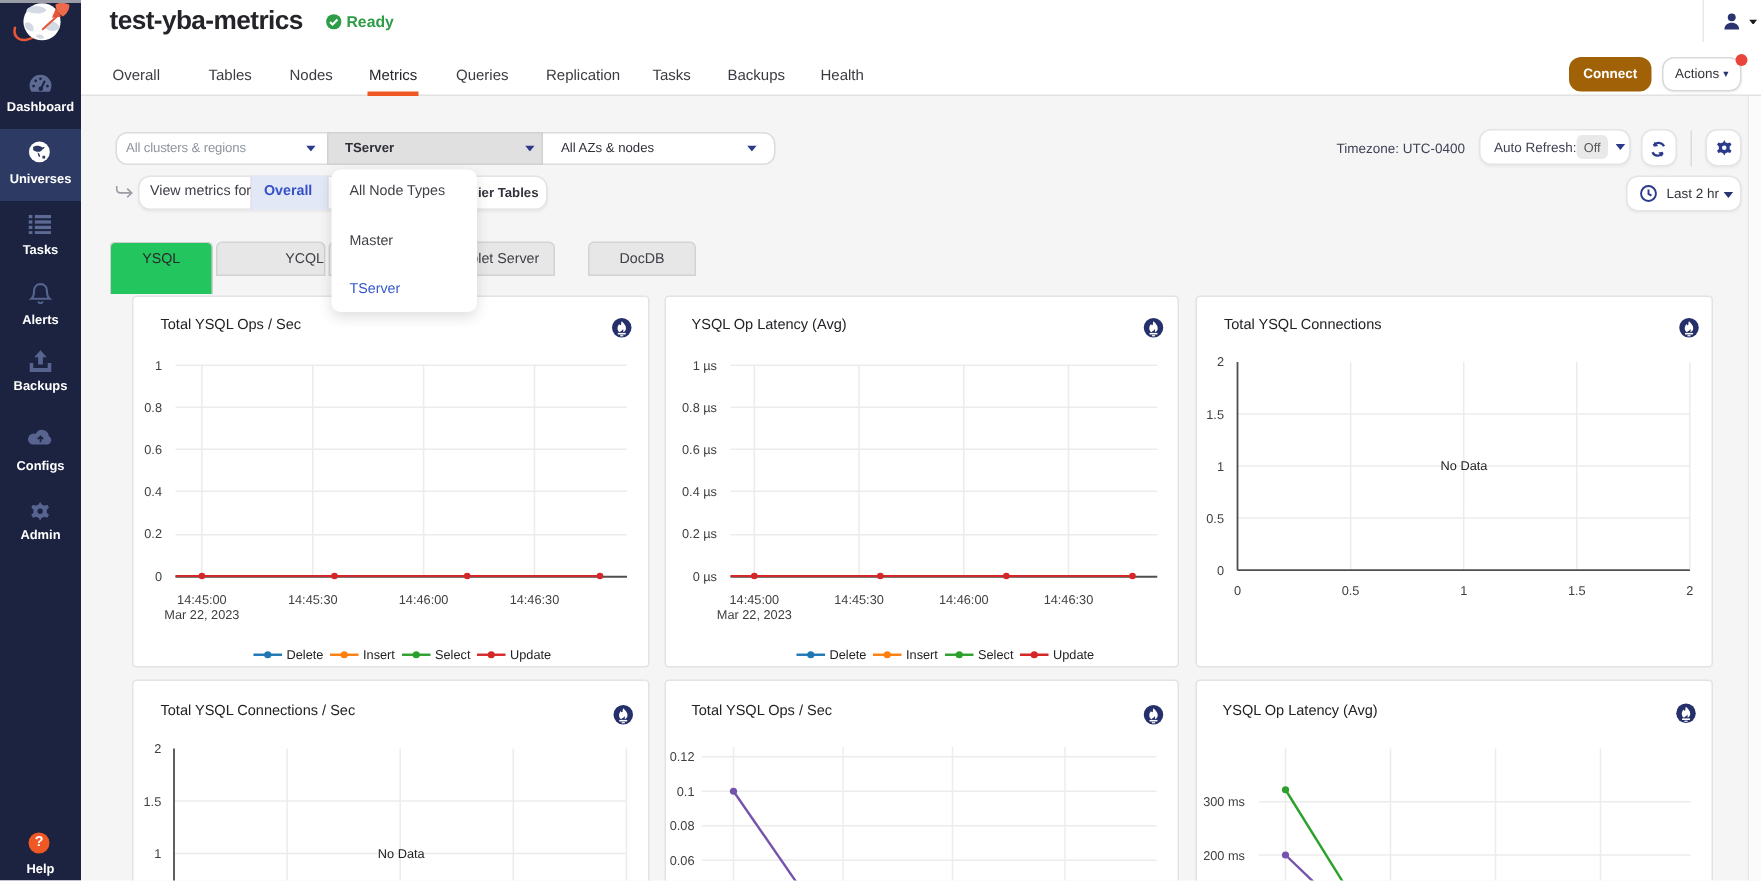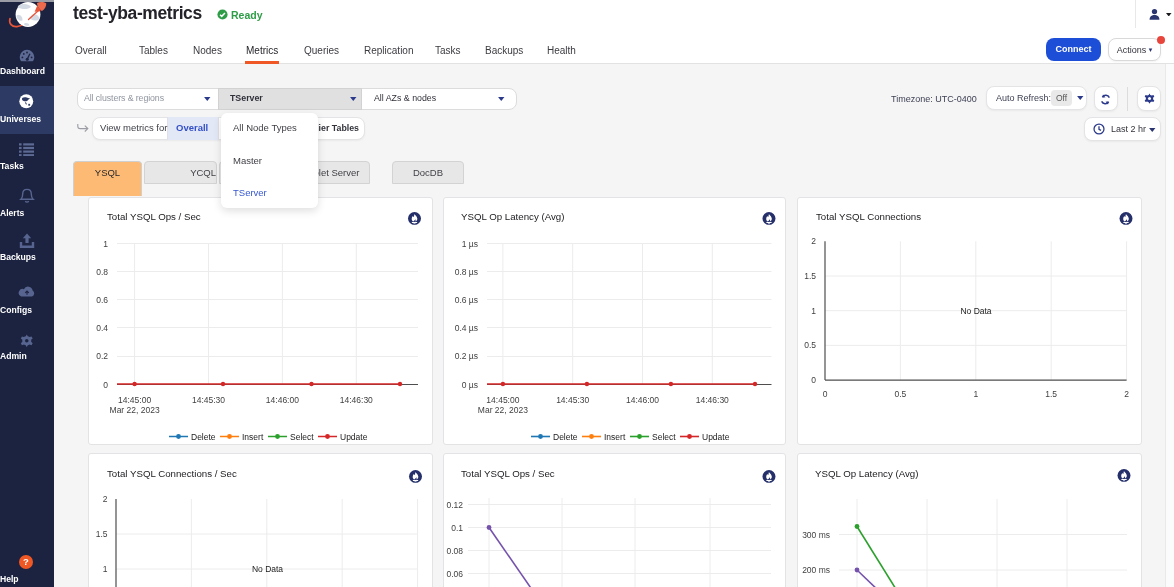--- a/index.html
+++ b/index.html
@@ -2,21 +2,21 @@
 <html><head>
 <meta charset="utf-8">
 <style>
 * { box-sizing: border-box; margin:0; padding:0; }
 html,body { width:1174px; height:587px; overflow:hidden; }
 body { font-family:"Liberation Sans",sans-serif; background:#fff; position:relative; }
 .abs { position:absolute; }
 #header { left:54px; top:0; width:1120px; height:64px; background:#fff; border-bottom:1px solid #e2e2e2; }
 #content { left:54px; top:64px; width:1120px; height:523px; background:#f5f5f6; }
 #sidebar { left:0; top:0; width:54px; height:587px; background:#1c2340; }
-.sblabel { position:absolute; left:0; width:54px; text-align:left; font-size:8.6px; font-weight:700; color:#fff; }
+.sblabel { position:absolute; left:0; width:54px; text-align:center; font-size:8.6px; font-weight:700; color:#fff; }
 #title { left:73px; top:3px; font-size:17.5px; font-weight:700; color:#232329; letter-spacing:-0.4px; }
 .navtab { position:absolute; top:45px; font-size:10px; color:#3b3b42; }
 .btn { position:absolute; border-radius:8px; font-size:9px; }
 .wbox { position:absolute; background:#fff; border:1px solid #e4e4e6; border-radius:8px; box-shadow:0 1px 2px rgba(0,0,0,0.05); }
 .panel { position:absolute; background:#fff; border:1px solid #e3e3e5; border-radius:3px; overflow:hidden; }
 .ytab { position:absolute; top:161px; height:23px; background:#e7e7e7; border:1px solid #d3d3d3; border-radius:4px 4px 0 0; text-align:center; font-size:9.5px; color:#3f3f46; line-height:22px;}
 svg text { font-family:"Liberation Sans",sans-serif; }
 .tick { font-size:8.5px; fill:#3f3f3f; }
 .ttl  { font-size:9.7px; fill:#222226; }
 .leg  { font-size:8.5px; fill:#222; }
@@ -47,21 +47,21 @@
 
 <div class="abs" style="left:1135px;top:0px;width:1px;height:28px;background:#e8e8e8"></div>
 <svg class="abs" style="left:1149px;top:7.5px" width="11" height="13" viewBox="0 0 15 16">
     <circle cx="7.5" cy="4" r="3.6" fill="#2a3570"></circle>
     <path d="M0.8 15 C0.8 10.8 3.9 8.8 7.5 8.8 C11.1 8.8 14.2 10.8 14.2 15 Z" fill="#2a3570"></path>
   </svg>
 <svg class="abs" style="left:1166px;top:12.5px" width="5.5" height="3.5" viewBox="0 0 8 5">
     <path d="M0 0 L8 0 L4 5 Z" fill="#1a1a1a"></path>
   </svg>
 
-<div class="abs btn" style="left:1046px;top:38px;width:55px;height:23px;background:#1d4ed8;color:#fff;font-weight:700;text-align:center;line-height:23px">Connect</div>
+<div class="abs btn" style="left:1046px;top:38px;width:55px;height:23px;background:#a16207;color:#fff;font-weight:700;text-align:center;line-height:23px">Connect</div>
 <div class="abs btn" style="left:1108px;top:38px;width:53px;height:23px;background:#fff;border:1px solid #d9d9d9;color:#33333d;font-weight:400;text-align:center;line-height:21px;box-shadow:0 1px 2px rgba(0,0,0,0.05)">Actions <span style="font-size:7px;vertical-align:1px;color:#2a3570">▾</span></div>
 <div class="abs" style="left:1156.5px;top:36px;width:8px;height:8px;border-radius:50%;background:#e8453c"></div>
 
 <div class="abs" style="left:77px;top:88px;width:440px;height:22px;background:#fff;border:1px solid #dcdcdc;border-radius:8px;"></div>
 <div class="abs" style="left:218px;top:88px;width:144px;height:22px;background:#e0e0e1;border:1px solid #d2d2d2;"></div>
 <div class="abs" style="left:84px;top:93px;font-size:8.8px;color:#8f949e;letter-spacing:-0.1px">All clusters &amp; regions</div>
 <div class="abs" style="left:230px;top:93px;font-size:8.8px;font-weight:700;color:#2f3039">TServer</div>
 <div class="abs" style="left:374px;top:93px;font-size:8.8px;color:#2f3039">All AZs &amp; nodes</div>
 <svg class="abs" style="left:204px;top:97px" width="6.5" height="4" viewBox="0 0 8 5">
     <path d="M0 0 L8 0 L4 5 Z" fill="#2c3a8c"></path>
@@ -109,21 +109,21 @@
 <div class="wbox" style="left:1084px;top:117px;width:77px;height:24px;"></div>
 <svg class="abs" style="left:1093px;top:123px" width="12" height="12" viewBox="0 0 14 14">
     <circle cx="7" cy="7" r="5.8" fill="none" stroke="#2c3a8c" stroke-width="1.5"></circle>
     <path d="M7 3.8 L7 7.3 L9.3 8.6" fill="none" stroke="#2c3a8c" stroke-width="1.5"></path>
   </svg>
 <div class="abs" style="left:1111px;top:124px;font-size:9px;color:#33343c">Last 2 hr</div>
 <svg class="abs" style="left:1149px;top:128px" width="6.5" height="4" viewBox="0 0 8 5">
     <path d="M0 0 L8 0 L4 5 Z" fill="#2a3570"></path>
   </svg>
 
-<div class="ytab" style="left:73px;width:69px;height:35px;background:#fdba74;border-color:#cfcfcf;border-bottom:none;color:#29292e">YSQL</div>
+<div class="ytab" style="left:73px;width:69px;height:35px;background:#22c55e;border-color:#cfcfcf;border-bottom:none;color:#29292e">YSQL</div>
 <div class="ytab" style="left:144px;width:73px;text-align:right;">YCQL</div>
 <div class="ytab" style="left:219px;width:72px;">YEDIS</div>
 <div class="ytab" style="left:293px;width:77px;">Tablet Server</div>
 <div class="ytab" style="left:372px;width:72px;margin-left:20px;">DocDB</div>
 
 <div class="panel" style="left:88px;top:197px;width:345px;height:248px;">
 <svg width="345" height="248" viewBox="0 0 345 248">
 <text class="ttl" x="18" y="21.5">Total YSQL Ops / Sec</text>
 <g transform="translate(325.5,20.5)">
         <circle r="6.5" fill="#252f6a"></circle>

